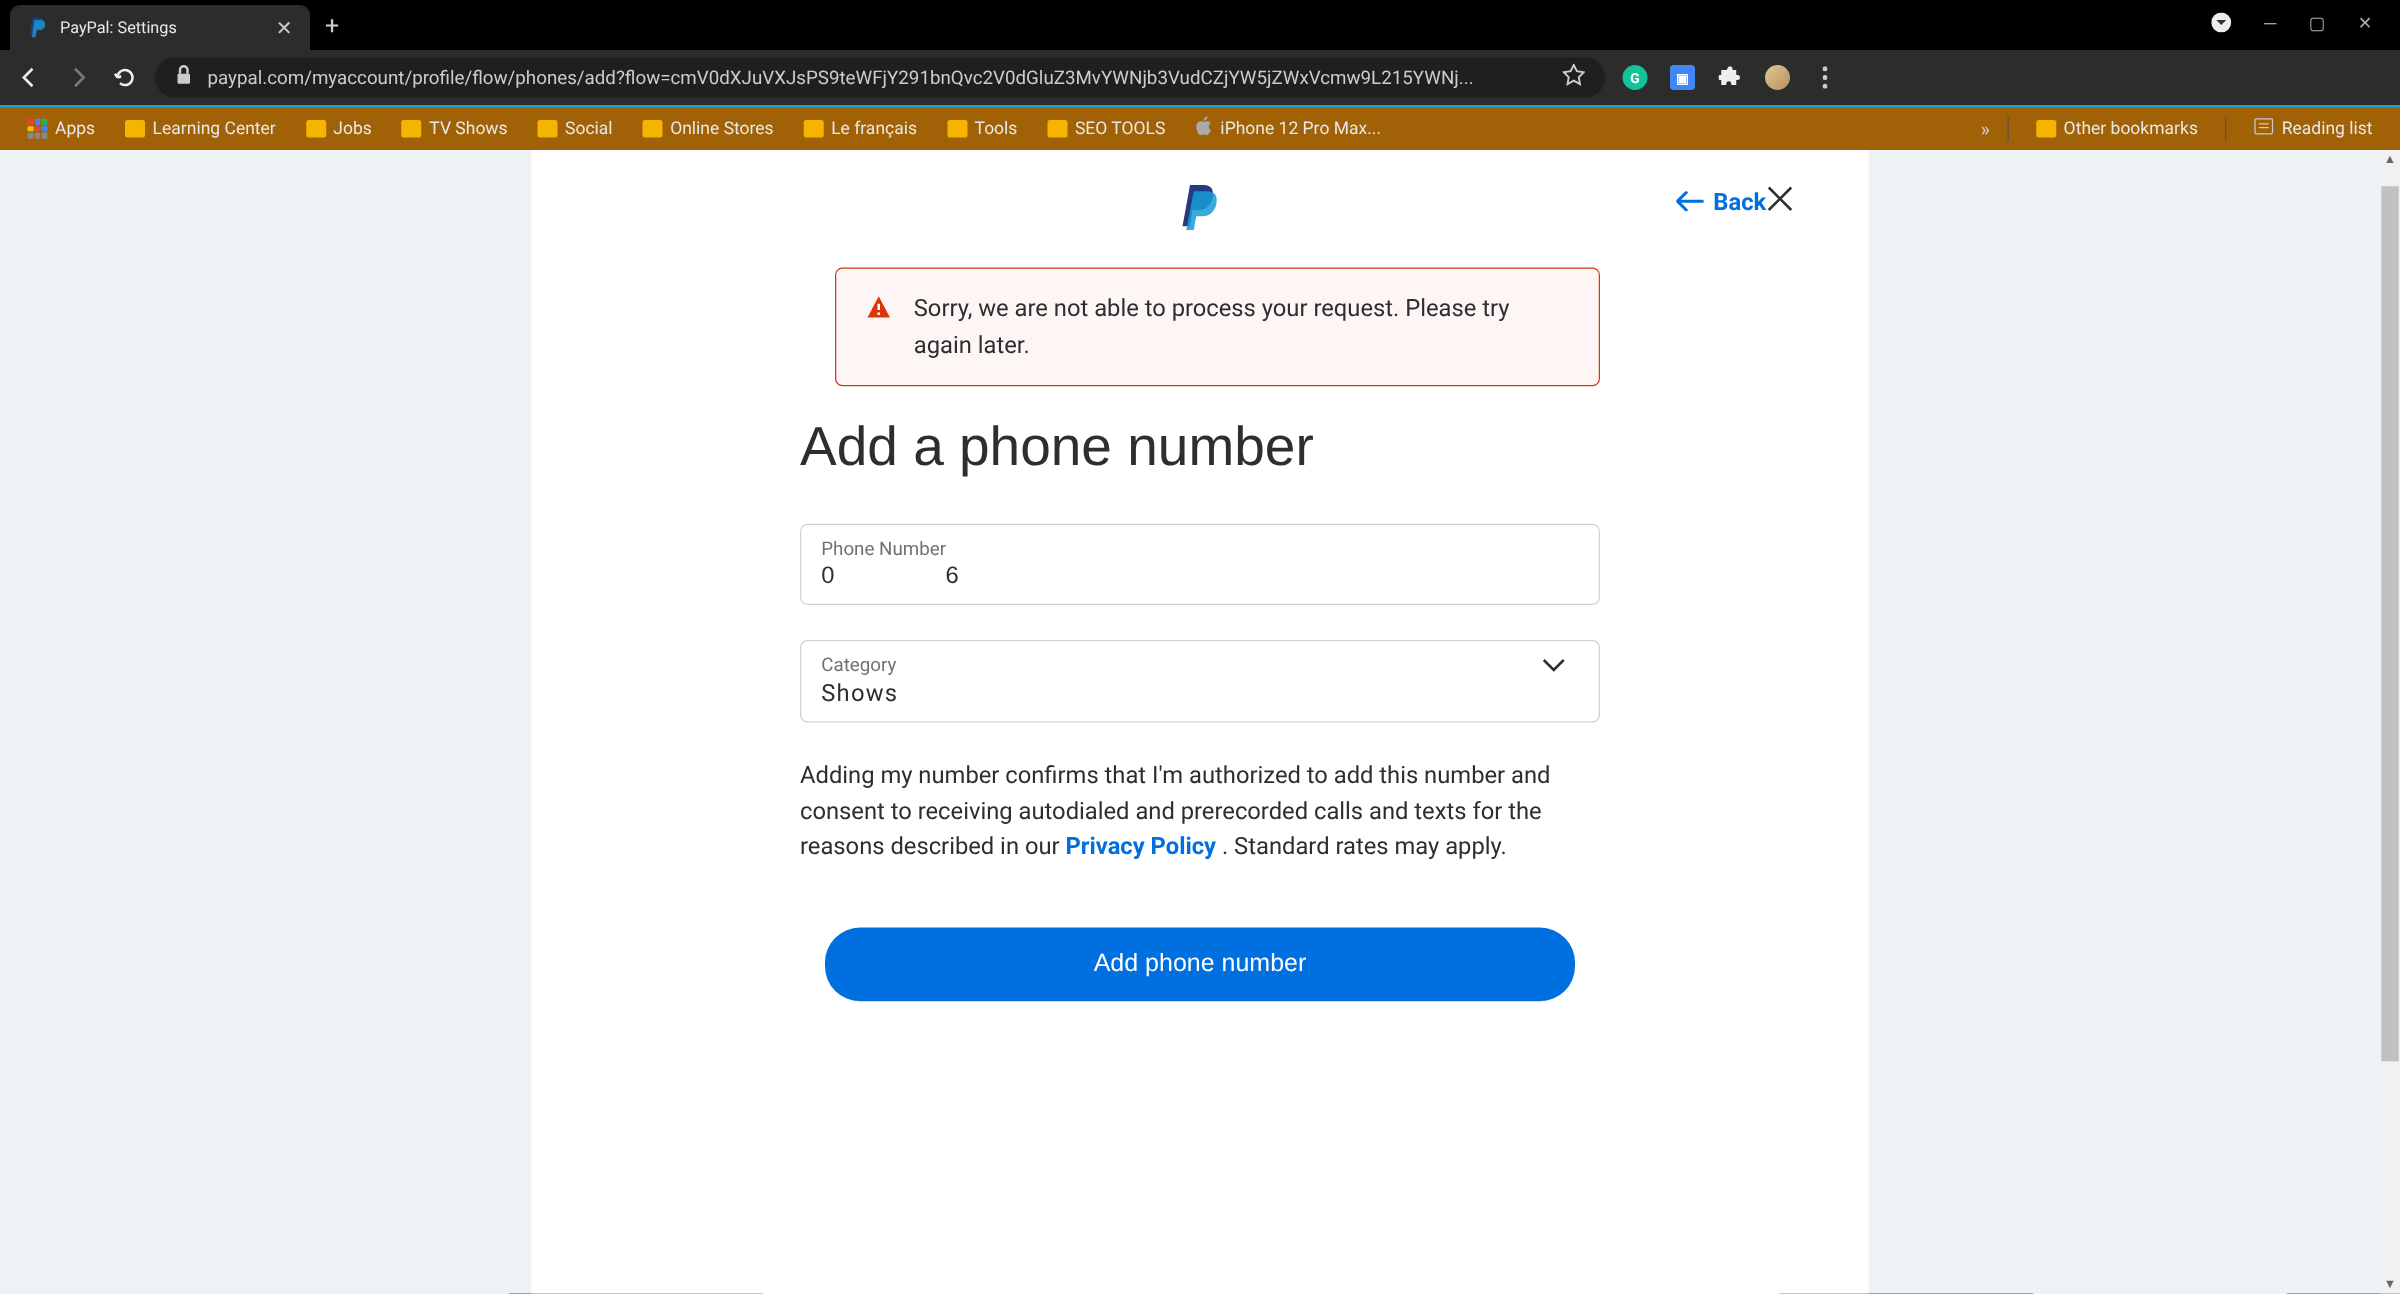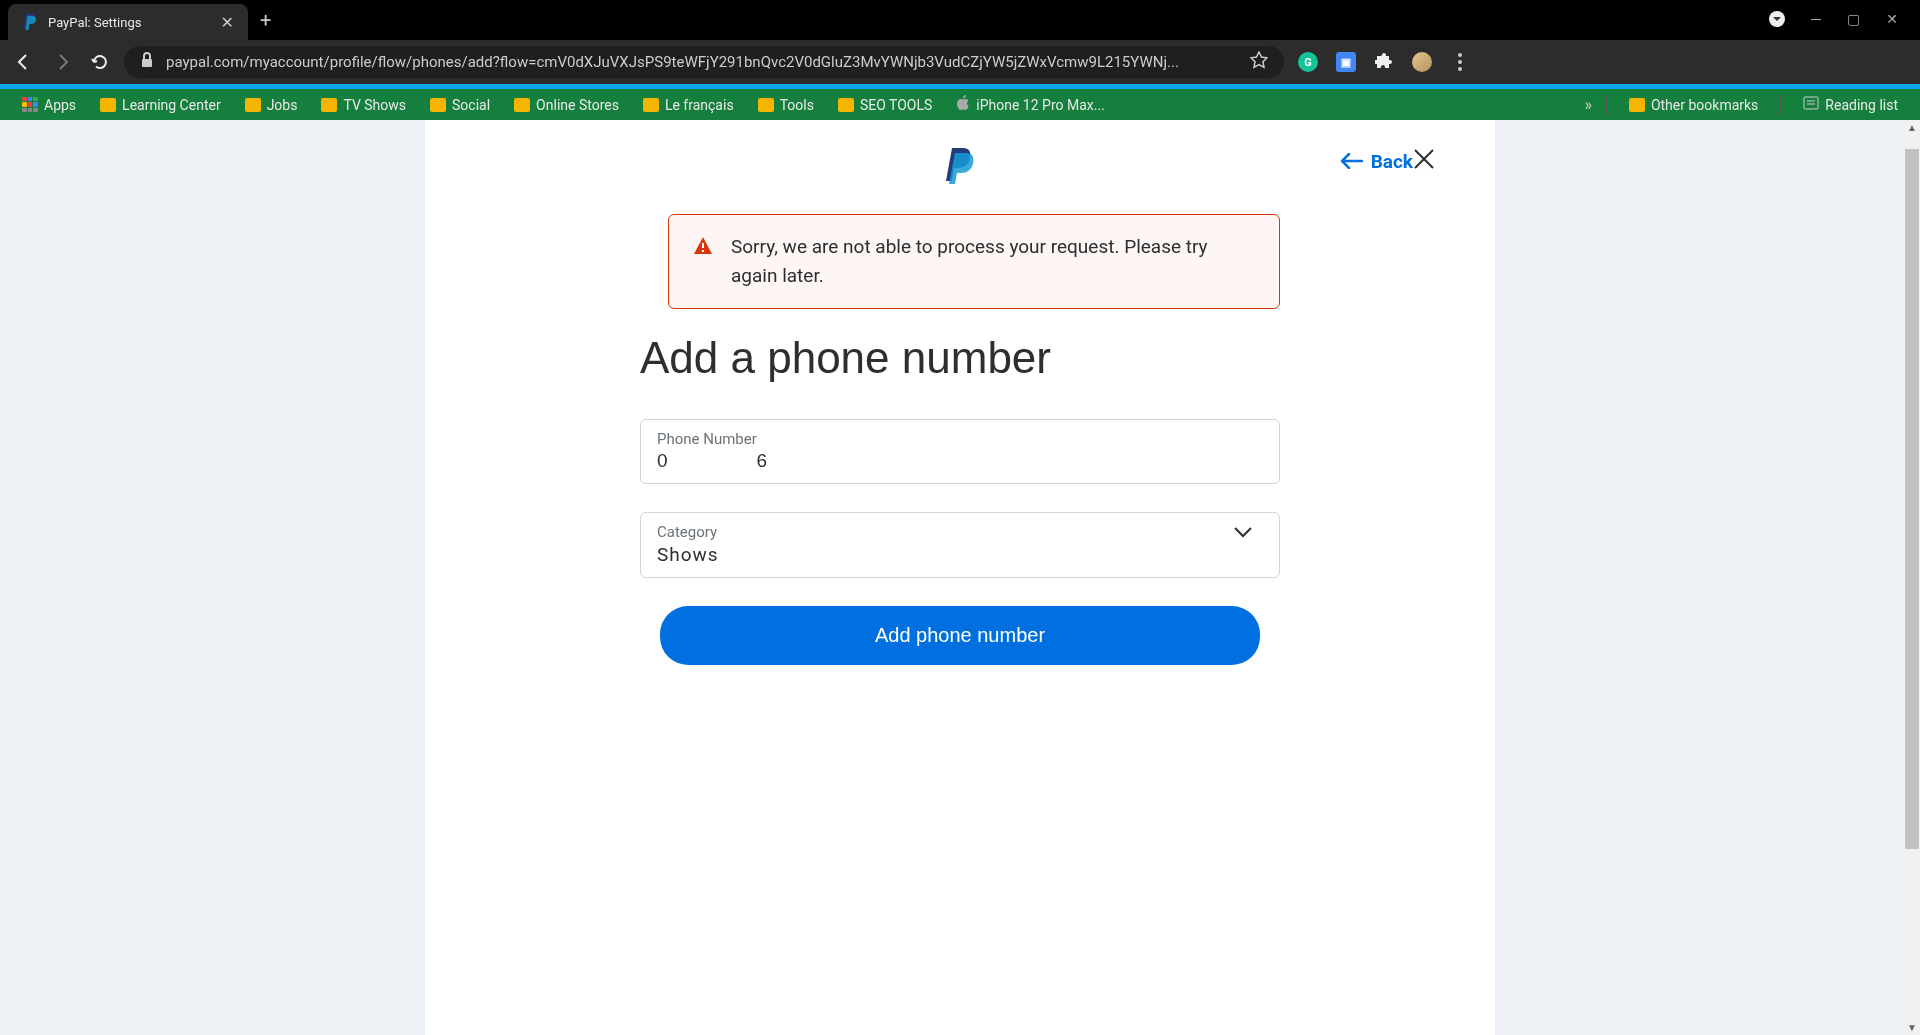--- a/index.html
+++ b/index.html
@@ -140,22 +140,22 @@
     .grammarly { background: #15c39a; border-radius: 50%; color: #fff; font-size: 11px; font-weight: bold; }
     .blue-ext { background: #4285f4; border-radius: 3px; color: #fff; font-size: 11px; font-weight: bold; }
     .avatar-icon { background: linear-gradient(135deg, #e0c890, #b89060); border-radius: 50%; }
     
     .bookmarks-bar {
       display: flex;
       align-items: center;
       height: 36px;
       padding: 0 14px;
       gap: 8px;
-      background: #15803d;
-      border-top: 5px solid #0ea5e9;
+      background: #a16207;
+      border-top: 2px solid #0ea5e9;
     }
     
     .bookmark {
       display: flex;
       align-items: center;
       gap: 6px;
       padding: 4px 8px;
       color: #e8e8e8;
       font-size: 14px;
       cursor: pointer;
@@ -564,20 +564,25 @@
           <label class="input-label">Category</label>
           <div class="input-value">Shows</div>
         </div>
         <span class="select-chevron">
           <svg width="20" height="12" viewBox="0 0 20 12">
               <path d="M2 2l8 8 8-8" stroke="#2c2e2f" stroke-width="2" fill="none"></path>
             </svg>
         </span>
       </div>
 
+      <p class="disclaimer">
+        <span>Adding my number confirms that I'm authorized to add this number and consent to receiving autodialed and prerecorded calls and texts for the reasons described in our </span>
+        <span class="policy-link">Privacy Policy</span>
+        <span> . Standard rates may apply.</span>
+      </p>
 
       <button class="submit-btn">Add phone number</button>
     </div>
   </div>
 
   <div class="scrollbar-track">
     <span class="scroll-arrow up">▲</span>
     <div class="scrollbar-thumb"></div>
     <span class="scroll-arrow down">▼</span>
   </div>

